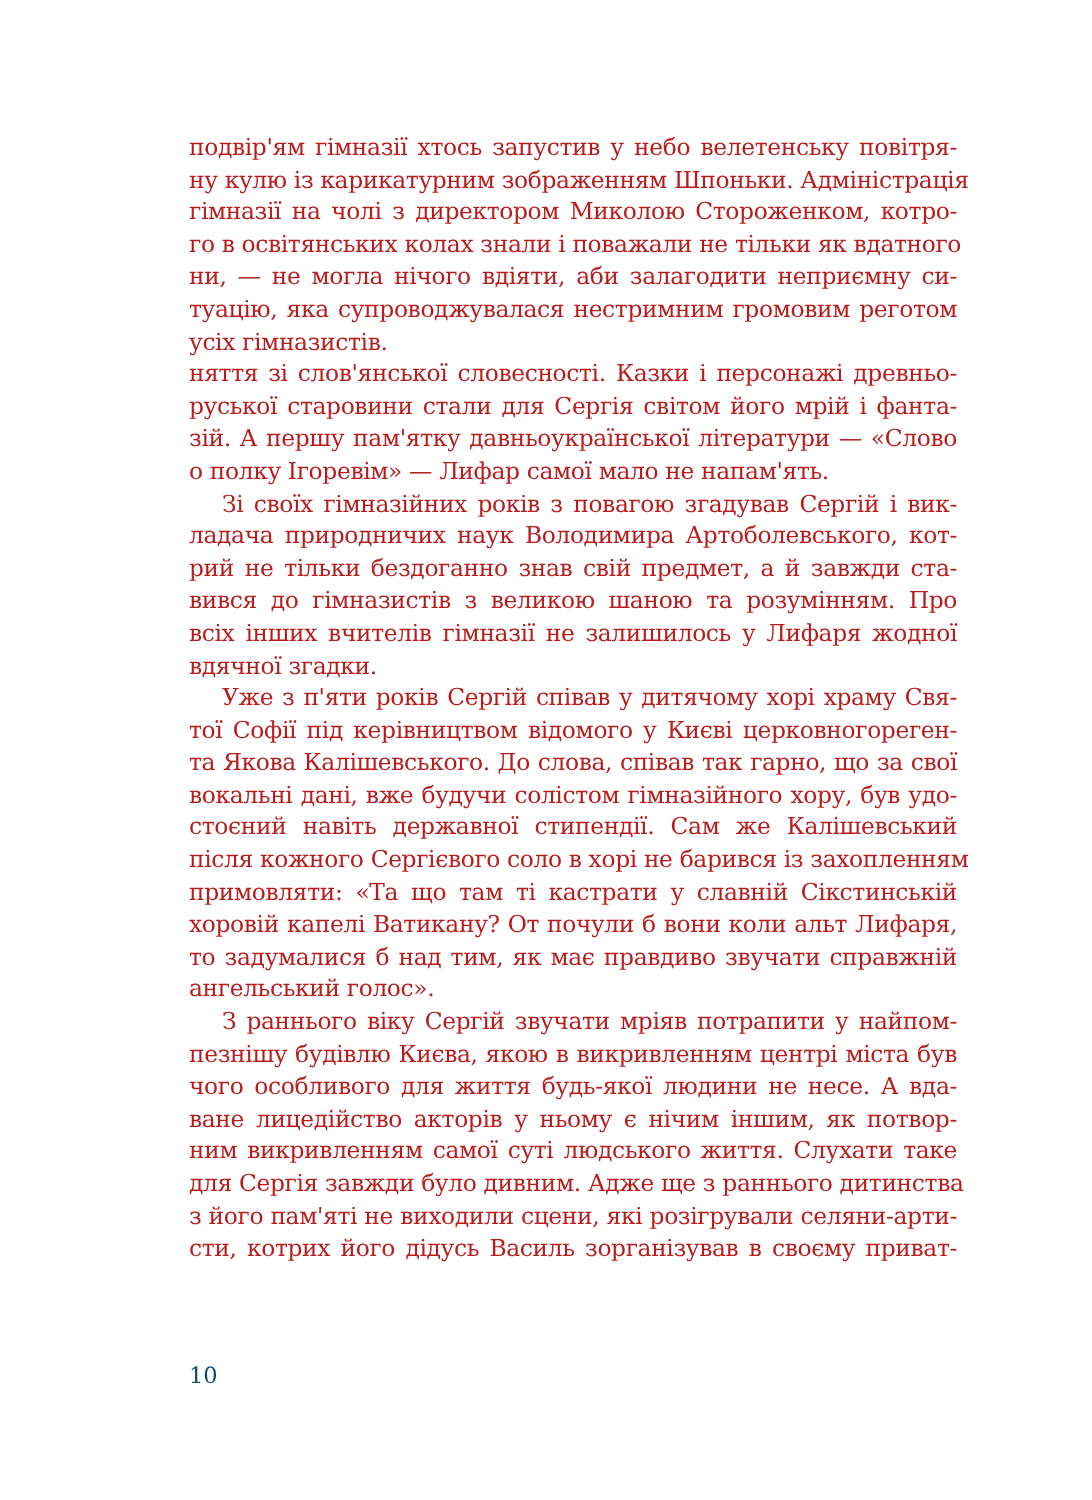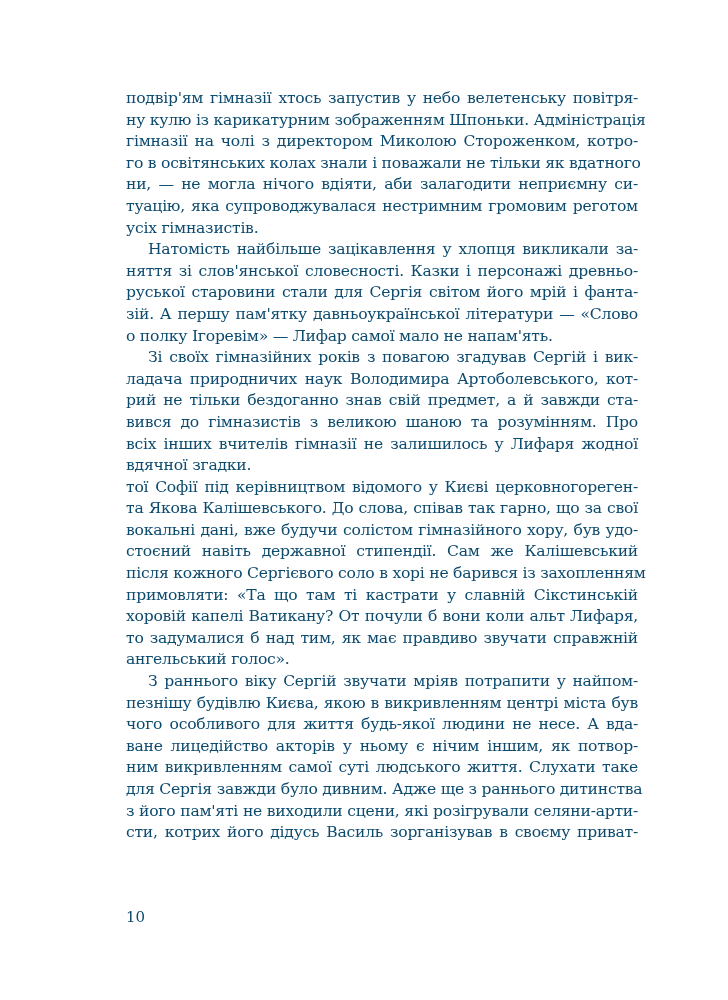--- a/index.html
+++ b/index.html
@@ -10,21 +10,21 @@
       overflow: hidden;
     }
     .page {
       position: absolute;
       left: 126px;
       top: 88px;
       width: 512px;
       font-family: "DejaVu Serif", "Liberation Serif", serif;
       font-size: 15.6px;
       line-height: 21.6px;
-      color: #0c4a6e;
+      color: #b91c1c;
       letter-spacing: -0.25px;
     }
     .line {
       display: block;
       white-space: nowrap;
       text-align: justify;
       text-align-last: justify;
       height: 21.6px;
     }
     .line.last {
@@ -49,37 +49,37 @@
     <span class="line">подвір'ям гімназії хтось запустив у небо велетенську повітря-</span>
     <span class="line">ну кулю із карикатурним зображенням Шпоньки. Адміністрація</span>
     <span class="line">гімназії на чолі з директором Миколою Стороженком, котро-</span>
     <span class="line">го в освітянських колах знали і поважали не тільки як вдатного</span>
     <span class="line">ни, — не могла нічого вдіяти, аби залагодити неприємну си-</span>
     <span class="line">туацію, яка супроводжувалася нестримним громовим реготом</span>
     <span class="line last">усіх гімназистів.</span>
   </div>
 
   <div>
-    <span class="line indent">Натомість найбільше зацікавлення у хлопця викликали за-</span>
     <span class="line">няття зі слов'янської словесності. Казки і персонажі древньо-</span>
     <span class="line">руської старовини стали для Сергія світом його мрій і фанта-</span>
     <span class="line">зій. А першу пам'ятку давньоукраїнської літератури — «Слово</span>
     <span class="line last">о полку Ігоревім» — Лифар самої мало не напам'ять.</span>
   </div>
 
   <div>
     <span class="line indent">Зі своїх гімназійних років з повагою згадував Сергій і вик-</span>
     <span class="line">ладача природничих наук Володимира Артоболевського, кот-</span>
     <span class="line">рий не тільки бездоганно знав свій предмет, а й завжди ста-</span>
     <span class="line">вився до гімназистів з великою шаною та розумінням. Про</span>
     <span class="line">всіх інших вчителів гімназії не залишилось у Лифаря жодної</span>
     <span class="line last">вдячної згадки.</span>
   </div>
 
   <div>
+    <span class="line indent">Уже з п'яти років Сергій співав у дитячому хорі храму Свя-</span>
     <span class="line">тої Софії під керівництвом відомого у Києві церковногореген-</span>
     <span class="line">та Якова Калішевського. До слова, співав так гарно, що за свої</span>
     <span class="line">вокальні дані, вже будучи солістом гімназійного хору, був удо-</span>
     <span class="line">стоєний навіть державної стипендії. Сам же Калішевський</span>
     <span class="line">після кожного Сергієвого соло в хорі не барився із захопленням</span>
     <span class="line">примовляти: «Та що там ті кастрати у славній Сікстинській</span>
     <span class="line">хоровій капелі Ватикану? От почули б вони коли альт Лифаря,</span>
     <span class="line">то задумалися б над тим, як має правдиво звучати справжній</span>
     <span class="line last">ангельський голос».</span>
   </div>

